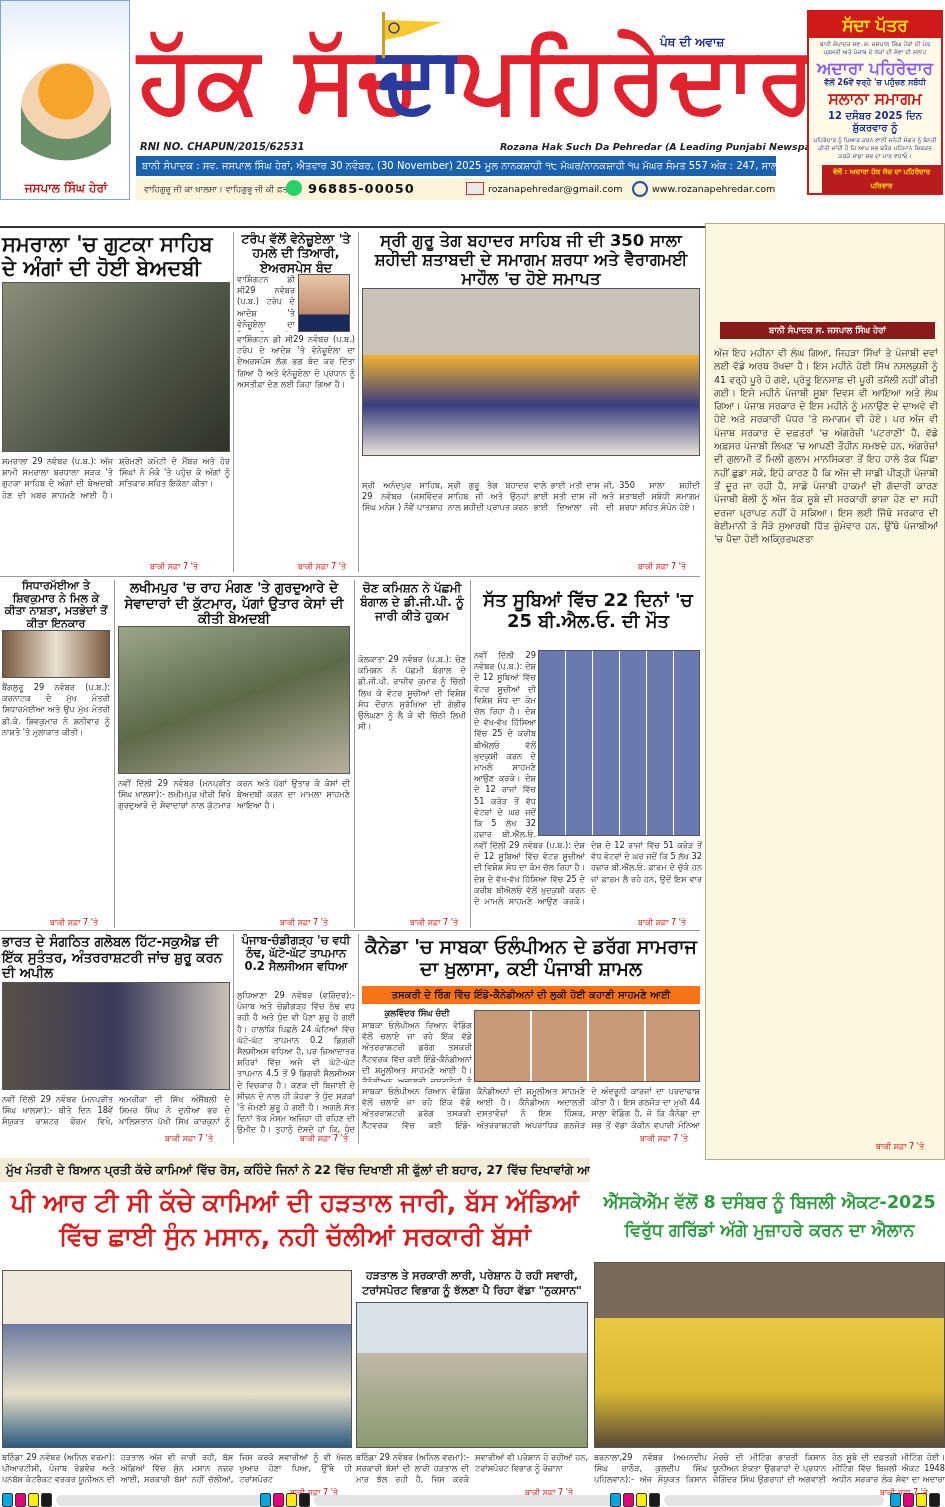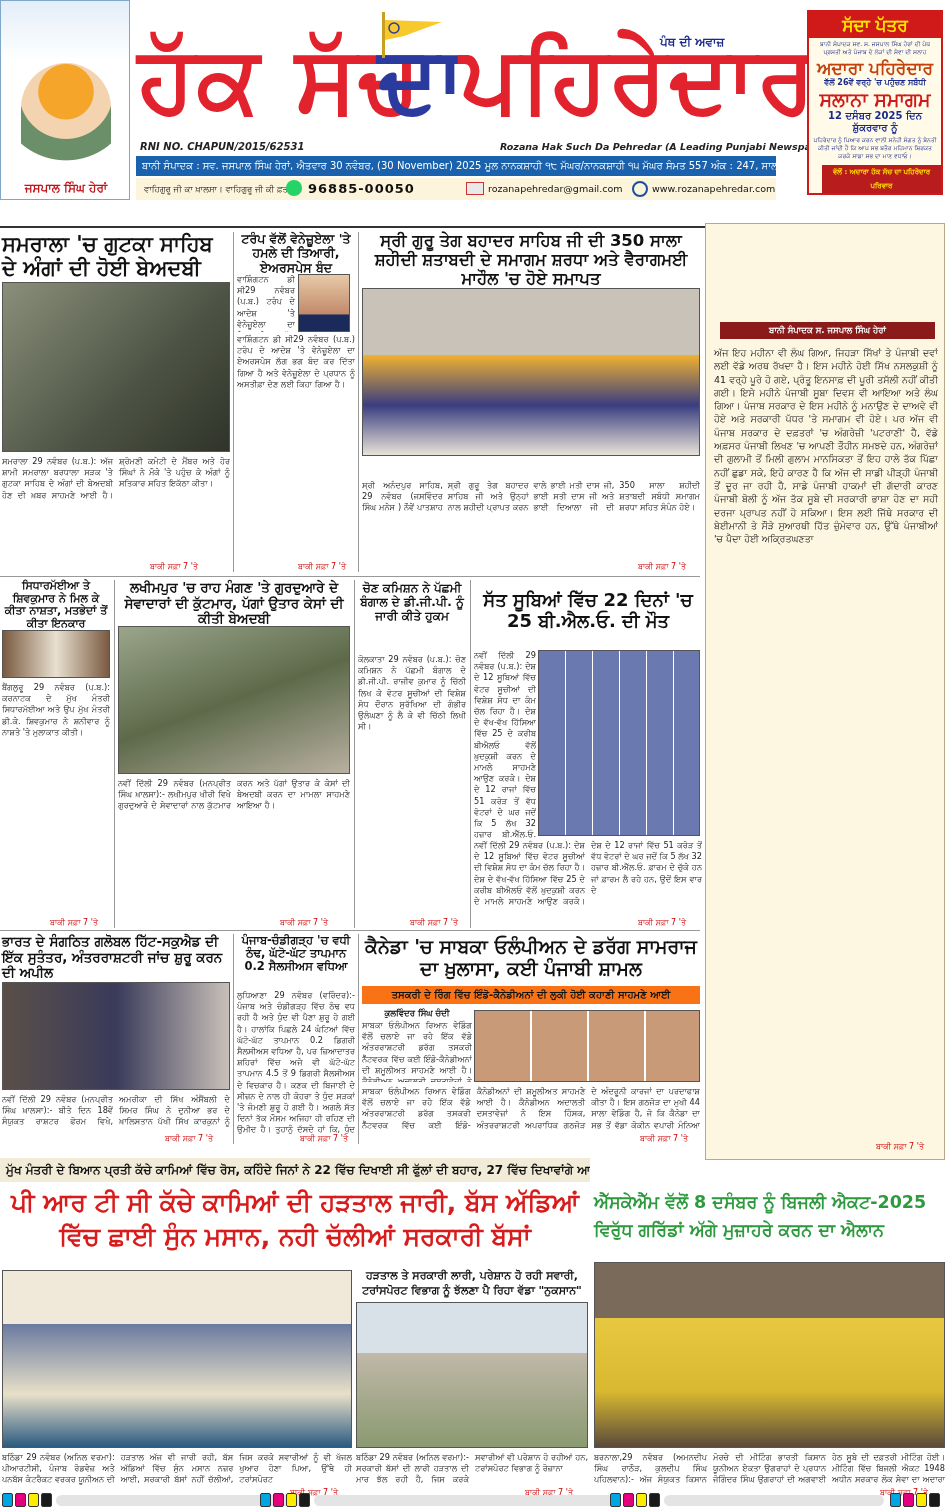--- a/index.html
+++ b/index.html
@@ -22,23 +22,23 @@
   .flag { left: 374px; top: 12px; width: 70px; height: 48px; }
   .tagline { left: 660px; top: 35px; font-size: 12px; font-weight: bold; color: #1b2a8a; }
   .rni { left: 140px; top: 141px; font-size: 10px; font-weight: bold; font-style: italic; color: #222; }
   .engname { left: 500px; top: 141px; font-size: 9.5px; font-weight: bold; font-style: italic; color: #222; }
   .infobar { left: 136px; top: 156px; width: 640px; height: 20px; background: #1a62ad; color: #fff; font-size: 10px; line-height: 20px; padding-left: 6px; white-space: nowrap; overflow: hidden; }
   .contactbar { left: 136px; top: 178px; width: 640px; height: 22px; background: #fdf4dc; font-size: 10px; line-height: 22px; white-space: nowrap; }
 
   .invite { left: 807px; top: 10px; width: 136px; height: 185px; border: 2px solid #d01a1a; background: #fffbe8; text-align: center; }
   .invite .t1 { background: #d01a1a; color: #ffe600; font-weight: bold; font-size: 17px; line-height: 26px; }
   .invite .s { font-size: 6px; color: #1a2a8a; line-height: 8px; padding: 2px 3px; }
-  .invite .t2 { color: #c2410c; font-weight: 900; font-size: 17px; line-height: 20px; }
+  .invite .t2 { color: #8b5cf6; font-weight: 900; font-size: 17px; line-height: 20px; }
   .invite .t3 { color: #1a2a8a; font-weight: bold; font-size: 8px; }
-  .invite .t4 { color: #d01a1a; font-weight: 900; font-size: 19px; line-height: 22px; }
+  .invite .t4 { color: #d01a1a; font-weight: 900; font-size: 16px; line-height: 22px; }
   .invite .t5 { color: #1a2a8a; font-weight: bold; font-size: 10px; }
   .invite .foot { position: absolute; bottom: 0; left: 13px; right: 0; background: #b91c1c; color: #ffe600; font-size: 7px; font-weight: bold; line-height: 14px; }
 
   .editorial { left: 705px; top: 223px; width: 240px; height: 937px; background: #fdf7e1; border: 1px solid #b8a98a; }
   .ed-title { left: 10px; top: 6px; width: 225px; font-size: 37px; font-weight: bold; line-height: 46px; color: #111; }
   .ed-bar { left: 14px; top: 98px; width: 215px; height: 17px; background: #8b1a1a; color: #fff; font-size: 8.5px; text-align: center; line-height: 17px; font-weight: bold; }
 
   .cmyk { display: flex; gap: 2px; }
   .cmyk i { display: block; width: 11px; height: 14px; border: 1px solid #333; border-radius: 2px; }
 </style>
@@ -174,21 +174,21 @@
 <div class="abs" style="left:0;top:1186px;width:590px;font-size:25px;font-weight:bold;line-height:34px;color:#d81b1b;text-align:center;">ਪੀ ਆਰ ਟੀ ਸੀ ਕੱਚੇ ਕਾਮਿਆਂ ਦੀ ਹੜਤਾਲ ਜਾਰੀ, ਬੱਸ ਅੱਡਿਆਂ ਵਿੱਚ ਛਾਈ ਸੁੰਨ ਮਸਾਨ, ਨਹੀ ਚੱਲੀਆਂ ਸਰਕਾਰੀ ਬੱਸਾਂ</div>
 <div class="abs photo" style="left:2px;top:1270px;width:350px;height:178px;background:linear-gradient(#f0e8d8 0 30%, #6a7aa0 30%, #e8e0c8 70%, #2a5a80);"></div>
 <div class="abs body-text" style="left:2px;top:1452px;width:350px;height:38px;column-count:3;column-gap:6px;">ਬਠਿੰਡਾ 29 ਨਵੰਬਰ (ਅਨਿਲ ਵਰਮਾ): ਪੀਆਰਟੀਸੀ, ਪੰਜਾਬ ਰੋਡਵੇਜ਼ ਅਤੇ ਪਨਬੱਸ ਕੰਟਰੈਕਟ ਵਰਕਰ ਯੂਨੀਅਨ ਦੀ ਹੜਤਾਲ ਅੱਜ ਵੀ ਜਾਰੀ ਰਹੀ, ਬੱਸ ਅੱਡਿਆਂ ਵਿੱਚ ਸੁੰਨ ਮਸਾਨ ਨਜ਼ਰ ਆਈ, ਸਰਕਾਰੀ ਬੱਸਾਂ ਨਹੀਂ ਚੱਲੀਆਂ, ਜਿਸ ਕਰਕੇ ਸਵਾਰੀਆਂ ਨੂੰ ਵੀ ਖੱਜਲ ਖੁਆਰ ਹੋਣਾ ਪਿਆ, ਉੱਥੇ ਹੀ ਟਰਾਂਸਪੋਰਟ</div>
 <div class="abs more" style="left:290px;top:1488px;">ਬਾਕੀ ਸਫ਼ਾ 7 'ਤੇ</div>
 
 <div class="abs" style="left:356px;top:1268px;width:232px;font-size:11px;font-weight:bold;text-align:center;line-height:15px;">ਹੜਤਾਲ ਤੇ ਸਰਕਾਰੀ ਲਾਰੀ, ਪਰੇਸ਼ਾਨ ਹੋ ਰਹੀ ਸਵਾਰੀ, ਟਰਾਂਸਪੋਰਟ ਵਿਭਾਗ ਨੂੰ ਝੱਲਣਾ ਪੈ ਰਿਹਾ ਵੱਡਾ "ਨੁਕਸਾਨ"</div>
 <div class="abs photo" style="left:356px;top:1302px;width:232px;height:146px;background:linear-gradient(#d8e0e8 0 35%, #c0b8a8 35%, #8a9a70);"></div>
 <div class="abs body-text" style="left:356px;top:1452px;width:232px;height:38px;column-count:2;column-gap:6px;">ਬਠਿੰਡਾ 29 ਨਵੰਬਰ (ਅਨਿਲ ਵਰਮਾ):- ਸਰਕਾਰੀ ਬੱਸਾਂ ਦੀ ਲਾਰੀ ਹੜਤਾਲ ਦੀ ਮਾਰ ਝੱਲ ਰਹੀ ਹੈ, ਜਿਸ ਕਰਕੇ ਸਵਾਰੀਆਂ ਵੀ ਪਰੇਸ਼ਾਨ ਹੋ ਰਹੀਆਂ ਹਨ, ਟਰਾਂਸਪੋਰਟ ਵਿਭਾਗ ਨੂੰ ਰੋਜ਼ਾਨਾ</div>
 <div class="abs more" style="left:525px;top:1488px;">ਬਾਕੀ ਸਫ਼ਾ 7 'ਤੇ</div>
 
-<div class="abs" style="left:594px;top:1188px;width:351px;font-size:17.5px;font-weight:bold;line-height:28px;color:#2e9a3e;text-align:left;">ਐੱਸਕੇਐੱਮ ਵੱਲੋਂ 8 ਦਸੰਬਰ ਨੂੰ ਬਿਜਲੀ ਐਕਟ-2025 ਵਿਰੁੱਧ ਗਰਿੱਡਾਂ ਅੱਗੇ ਮੁਜ਼ਾਹਰੇ ਕਰਨ ਦਾ ਐਲਾਨ</div>
+<div class="abs" style="left:594px;top:1188px;width:351px;font-size:17.5px;font-weight:bold;line-height:28px;color:#2e9a3e;text-align:center;">ਐੱਸਕੇਐੱਮ ਵੱਲੋਂ 8 ਦਸੰਬਰ ਨੂੰ ਬਿਜਲੀ ਐਕਟ-2025 ਵਿਰੁੱਧ ਗਰਿੱਡਾਂ ਅੱਗੇ ਮੁਜ਼ਾਹਰੇ ਕਰਨ ਦਾ ਐਲਾਨ</div>
 <div class="abs photo" style="left:594px;top:1262px;width:351px;height:186px;background:linear-gradient(#7a6a5a 0 30%, #e8c840 30%, #d8b830 70%, #5a4a3a);"></div>
 <div class="abs body-text" style="left:594px;top:1452px;width:351px;height:38px;column-count:3;column-gap:6px;">ਬਰਨਾਲਾ,29 ਨਵੰਬਰ (ਅਮਨਦੀਪ ਸਿੰਘ ਰਾਠੌੜ, ਕੁਲਦੀਪ ਸਿੰਘ ਪਹਿਲਵਾਨ):- ਅੱਜ ਸੰਯੁਕਤ ਕਿਸਾਨ ਮੋਰਚੇ ਦੀ ਮੀਟਿੰਗ ਭਾਰਤੀ ਕਿਸਾਨ ਯੂਨੀਅਨ ਏਕਤਾ ਉਗਰਾਹਾਂ ਦੇ ਪ੍ਰਧਾਨ ਜੋਗਿੰਦਰ ਸਿੰਘ ਉਗਰਾਹਾਂ ਦੀ ਅਗਵਾਈ ਹੇਠ ਸੂਬੇ ਦੀ ਦਫ਼ਤਰੀ ਮੀਟਿੰਗ ਹੋਈ। ਮੀਟਿੰਗ ਵਿੱਚ ਬਿਜਲੀ ਐਕਟ 1948 ਅਧੀਨ ਸਰਕਾਰ ਲੋਕ ਸੇਵਾ ਦਾ ਅਦਾਰਾ ਰਹੇ ਨਾ ਕਿ ਮੁਨਾਫ਼ਾ ਕਮਾਉ। ਪਰ ਉਸ ਤੋਂ ਬਾਅਦ ਬਿਜਲੀ ਐਕਟ 2003 ਰਾਹੀਂ ਲੋਕਾਂ ਦੀਆਂ ਸਹੂਲਤਾਂ ਨੂੰ ਛਾਂਗਿਆ। ਹੁਣ 2025 ਐਕਟ ਰਾਹੀਂ ਸੂਬੇ</div>
 <div class="abs more" style="left:880px;top:1488px;">ਬਾਕੀ ਸਫ਼ਾ 7 'ਤੇ</div>
 
 <div class="abs cmyk" style="left:2px;top:1493px;">
   <i style="background:#00a6e2"></i>
     <i style="background:#e6007e"></i>
     <i style="background:#ffed00"></i>
     <i style="background:#1a1a1a"></i>
 </div>

